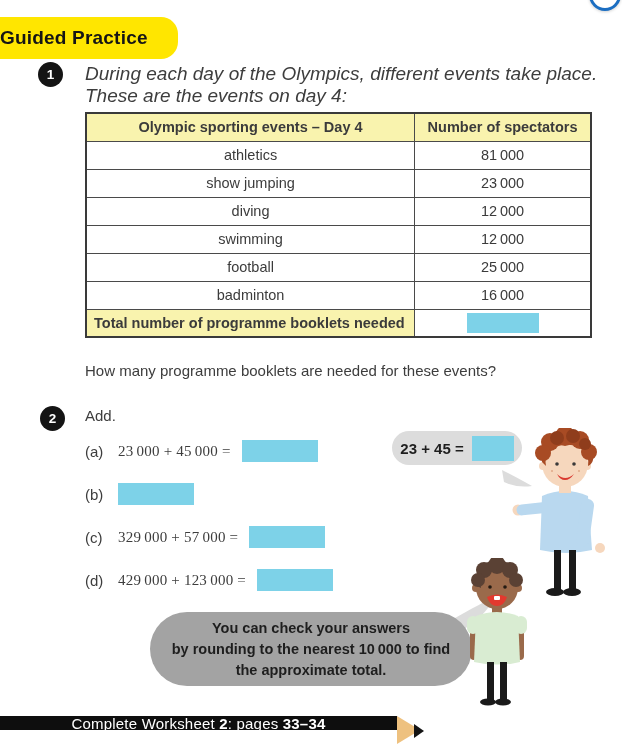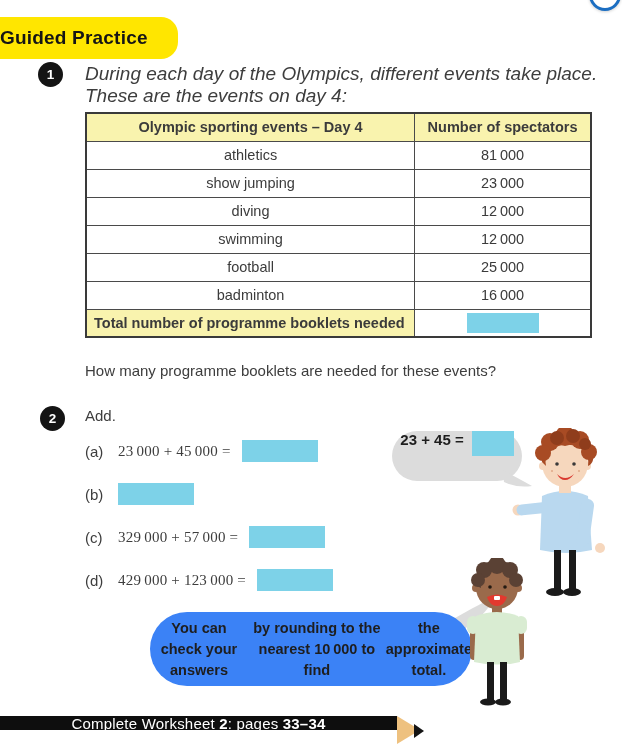--- a/index.html
+++ b/index.html
@@ -62,33 +62,33 @@
   .problem-row {
     position:absolute; left:85px; display:flex; align-items:center; font-size:15px;
   }
   .problem-row .p-label { width:33px; }
   .problem-row .p-expr { margin-right:11px; letter-spacing:.2px;font-family:Liberation Serif, serif; }
   .problem-row .p-box { width:76px; height:22px; background:#7dd2e8; }
   .row-a { top:440px; } .row-b { top:483px; } .row-c { top:526px; } .row-d { top:569px; }
 
   
   .bubble-small {
-    position:absolute; left:392px; top:431px; width:130px; height:50px;
+    position:absolute; left:392px; top:431px; width:130px; height:34px;
     background:#dcdcdc; border-radius:25px;
-    display:flex; justify-content:center; gap:8px;
+    display:flex; align-items:center; justify-content:center; gap:8px;
     font-size:15px; font-weight:700; color:#1e1e1e;
   }
   .bubble-small .p-box { width:42px; height:25px; background:#7dd2e8; }
   .bubble-small-tail { position:absolute; left:500px; top:470px; }
 
   
   .bubble-hint {
     position:absolute; left:150px; top:612px; width:322px; height:74px;
-    background:#3b82f6; border-radius:38px;
-    display:flex; flex-direction:row; align-items:center; justify-content:center;
+    background:#a3a3a3; border-radius:38px;
+    display:flex; flex-direction:column; align-items:center; justify-content:center;
     font-size:14.5px; font-weight:600; color:#1e1e1e; line-height:21px; text-align:center;
   }
   .bubble-hint-tail { position:absolute; left:442px; top:592px; }
 
   .boy1 { position:absolute; left:510px; top:428px; }
   .boy2 { position:absolute; left:450px; top:558px; }
 
   
   .footer-bar {
     position:absolute; left:0; top:716px; width:397px; height:14px;

